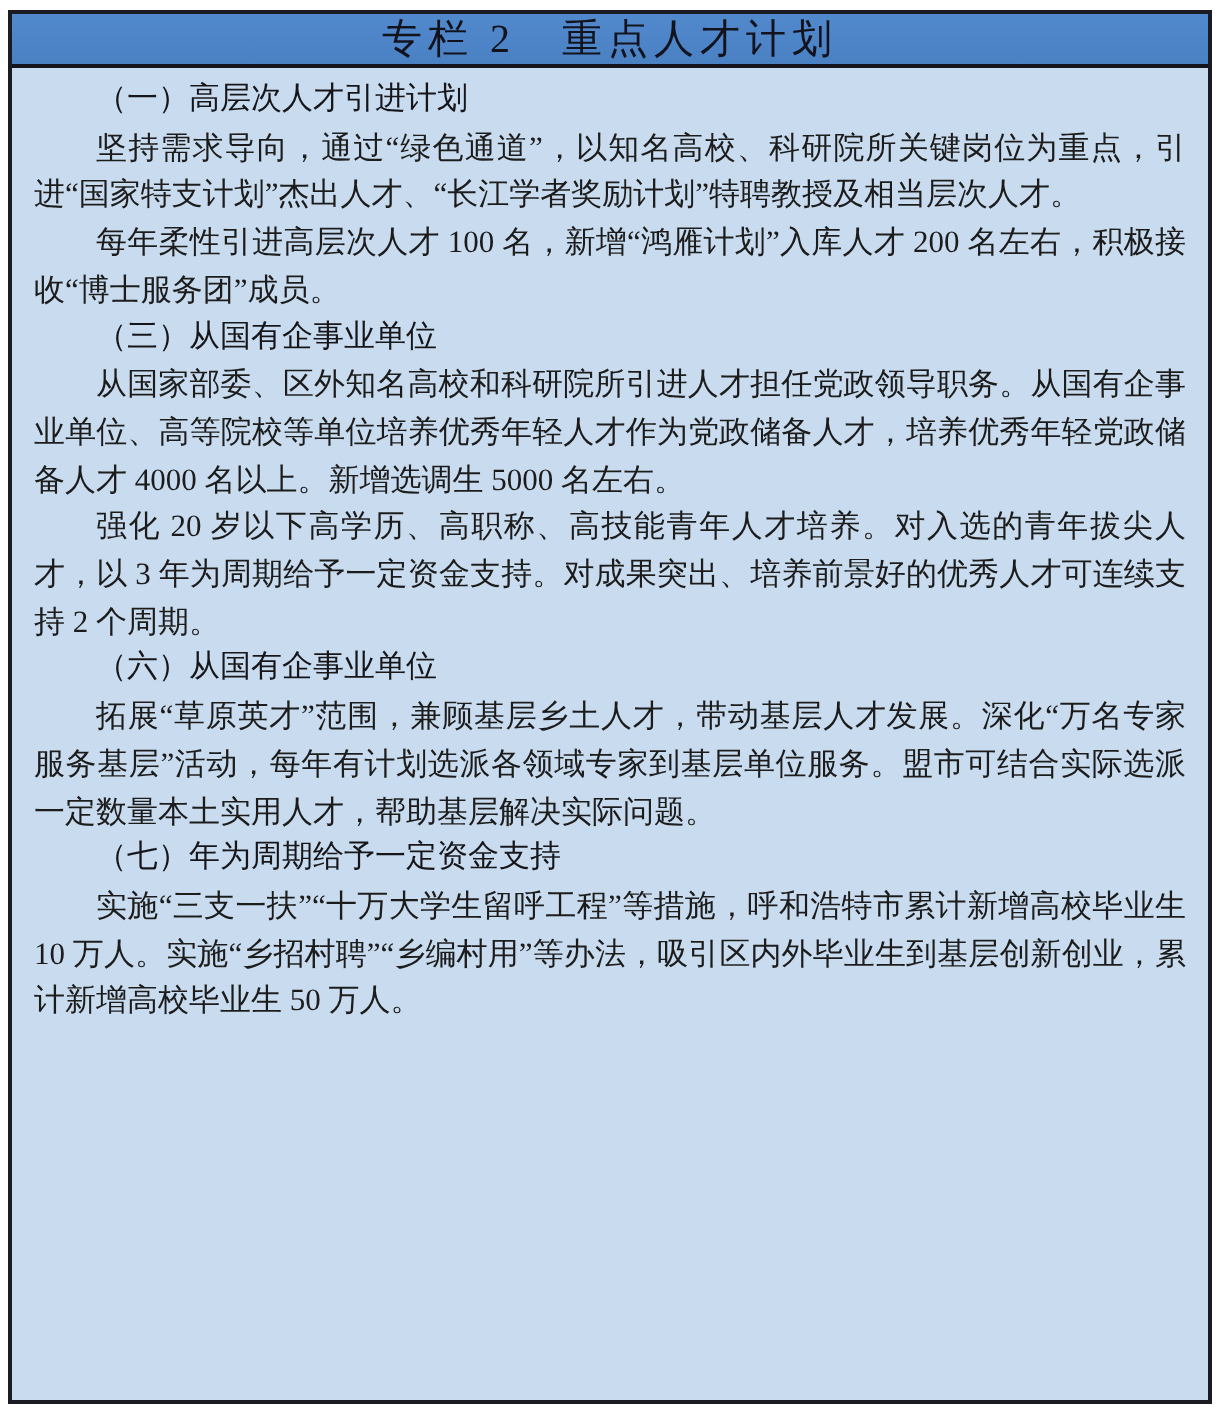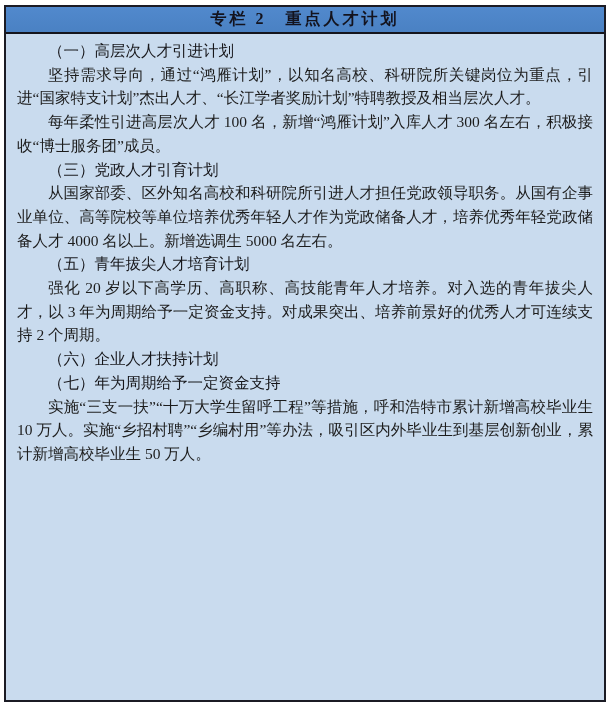--- a/index.html
+++ b/index.html
@@ -27,56 +27,57 @@
     background: #c9dbee;
     box-sizing: border-box;
   }
   .panel-header {
     height: 25px;
     background: linear-gradient(#5189cd, #4a81c3);
     border-bottom: 2px solid #14141c;
     display: flex;
     align-items: center;
     justify-content: center;
-    font-size: 16px;
-    font-weight: bold;
+    font-size: 20px;
+    font-weight: normal;
     letter-spacing: 3px;
     color: #13131e;
   }
   .panel-body {
     padding: 5px 11px 6px 11px;
     font-size: 15.5px;
     line-height: 23.7px;
     color: #1c1c1c;
     text-align: justify;
   }
   .panel-body p {
     margin: 0;
     padding: 0;
     text-indent: 2em;
   }
   .section-heading {
     
     color: #16161a;
+    font-family: Liberation Mono, monospace;
   }
 </style>
 </head>
 <body>
 
 <div class="page">
   <div class="panel">
     <div class="panel-header">
       <span>专栏 2　重点人才计划</span>
     </div>
     <div class="panel-body" id="sections">
         <p class="section-heading">（一）高层次人才引进计划</p>
-        <p class="section-paragraph">坚持需求导向，通过“鸿雁计划”，以知名高校、科研院所关键岗位为重点，引进“国家特支计划”杰出人才、“长江学者奖励计划”特聘教授及相当层次人才。</p>
-        <p class="section-paragraph">每年柔性引进高层次人才 100 名，新增“鸿雁计划”入库人才 300 名左右，积极接收“博士服务团”成员。</p>
-        <p class="section-heading">（三）党政人才引育计划</p>
+        <p class="section-paragraph">坚持需求导向，通过“绿色通道”，以知名高校、科研院所关键岗位为重点，引进“国家特支计划”杰出人才、“长江学者奖励计划”特聘教授及相当层次人才。</p>
+        <p class="section-paragraph">每年柔性引进高层次人才 100 名，新增“鸿雁计划”入库人才 200 名左右，积极接收“博士服务团”成员。</p>
+        <p class="section-heading">（三）从国有企事业单位</p>
         <p class="section-paragraph">从国家部委、区外知名高校和科研院所引进人才担任党政领导职务。从国有企事业单位、高等院校等单位培养优秀年轻人才作为党政储备人才，培养优秀年轻党政储备人才 4000 名以上。新增选调生 5000 名左右。</p>
-        <p class="section-heading">（五）青年拔尖人才培育计划</p>
         <p class="section-paragraph">强化 20 岁以下高学历、高职称、高技能青年人才培养。对入选的青年拔尖人才，以 3 年为周期给予一定资金支持。对成果突出、培养前景好的优秀人才可连续支持 2 个周期。</p>
-        <p class="section-heading">（六）企业人才扶持计划</p>
+        <p class="section-heading">（六）从国有企事业单位</p>
+        <p class="section-paragraph">拓展“草原英才”范围，兼顾基层乡土人才，带动基层人才发展。深化“万名专家服务基层”活动，每年有计划选派各领域专家到基层单位服务。盟市可结合实际选派一定数量本土实用人才，帮助基层解决实际问题。</p>
         <p class="section-heading">（七）年为周期给予一定资金支持</p>
         <p class="section-paragraph">实施“三支一扶”“十万大学生留呼工程”等措施，呼和浩特市累计新增高校毕业生 10 万人。实施“乡招村聘”“乡编村用”等办法，吸引区内外毕业生到基层创新创业，累计新增高校毕业生 50 万人。</p>
       </div>
   </div>
 </div>
 
 </body></html>

